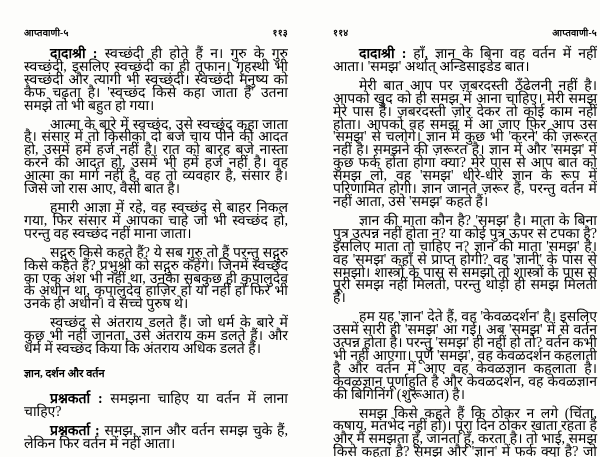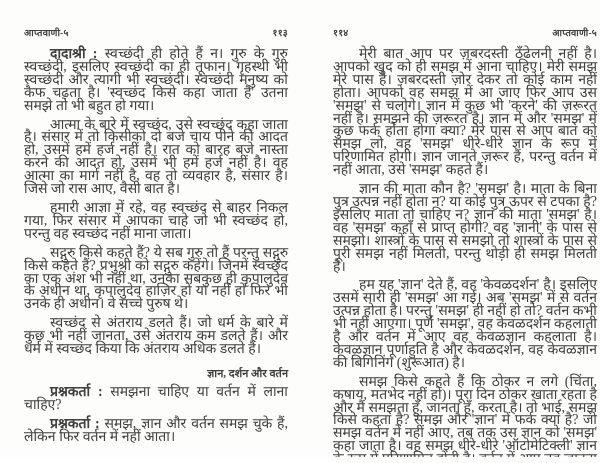--- a/index.html
+++ b/index.html
@@ -5,21 +5,21 @@
   html, body { margin: 0; padding: 0; }
   body {
     width: 600px; height: 463px;
     background: #ffffff;
     font-family: "Liberation Serif", "DejaVu Serif", serif;
   }
   .spread {
     position: relative;
     width: 600px; height: 457px;
     background: #fdfdfb;
-    color: #404040;
+    color: #000000;
     overflow: hidden;
   }
   .page {
     position: absolute;
     top: 26px;
     width: 264px;
   }
   .page-left  { left: 24px; }
   .page-right { left: 333px; }
   .pagehead {
@@ -36,22 +36,22 @@
     font-size: 14px;
     line-height: 12.9px;
     text-align: justify;
     text-indent: 26px;
   }
   .para.first { margin-top: 0; }
   .speaker { font-weight: bold; }
   .secthead {
     font-size: 11px;
     font-weight: bold;
-    text-align: right;
-    margin: 9px 0 6px 0;
+    text-align: left;
+    margin: 9px 0 13px 0;
   }
 </style>
 </head>
 <body>
 
 <div class="spread">
 
   <div class="page page-left">
     <div class="pagehead">
       <span>आप्तवाणी-५</span>
@@ -75,20 +75,21 @@
 
     <p class="para"><b class="speaker">प्रश्नकर्ता : </b><span>समझ, ज्ञान और वर्तन समझ चुके हैं, लेकिन फिर वर्तन में नहीं आता।</span></p>
   </div>
 
   <div class="page page-right">
     <div class="pagehead">
       <span>११४</span>
       <span>आप्तवाणी-५</span>
     </div>
 
+    <p class="para first"><b class="speaker">दादाश्री : </b><span>हाँ, ज्ञान के बिना वह वर्तन में नहीं आता। 'समझ' अर्थात् अन्डिसाइडेड बात।</span></p>
 
     <p class="para"><span>मेरी बात आप पर ज़बरदस्ती ठँढेलनी नहीं है। आपको खुद को ही समझ में आना चाहिए। मेरी समझ मेरे पास है। ज़बरदस्ती ज़ोर देकर तो कोई काम नहीं होता। आपको वह समझ में आ जाए फिर आप उस 'समझ' से चलोगे। ज्ञान में कुछ भी 'करने' की ज़रूरत नहीं है। समझने की ज़रूरत है। ज्ञान में और 'समझ' में कुछ फर्क होता होगा क्या? मेरे पास से आप बात को समझ लो, वह 'समझ' धीरे-धीरे ज्ञान के रूप में परिणामित होगी। ज्ञान जानते ज़रूर हैं, परन्तु वर्तन में नहीं आता, उसे 'समझ' कहते हैं।</span></p>
 
     <p class="para"><span>ज्ञान की माता कौन है? 'समझ' है। माता के बिना पुत्र उत्पन्न नहीं होता न? या कोई पुत्र ऊपर से टपका है? इसलिए माता तो चाहिए न? ज्ञान की माता 'समझ' है। वह 'समझ' कहाँ से प्राप्त होगी? वह 'ज्ञानी' के पास से समझो। शास्त्रों के पास से समझो तो शास्त्रों के पास से पूरी समझ नहीं मिलती, परन्तु थोड़ी ही समझ मिलती है।</span></p>
 
     <p class="para"><span>हम यह 'ज्ञान' देते हैं, वह 'केवळदर्शन' है। इसलिए उसमें सारी ही 'समझ' आ गई। अब 'समझ' में से वर्तन उत्पन्न होता है। परन्तु 'समझ' ही नहीं हो तो? वर्तन कभी भी नहीं आएगा। पूर्ण 'समझ', वह केवळदर्शन कहलाती है और वर्तन में आए वह केवळज्ञान कहलाता है। केवळज्ञान पूर्णाहुति है और केवळदर्शन, वह केवळज्ञान की बिगिनिंग (शुरूआत) है।</span></p>
 
     <p class="para"><span>समझ किसे कहते हैं कि ठोकर न लगे (चिंता, कषाय, मतभेद नहीं हों)। पूरा दिन ठोकर खाता रहता है और मैं समझता हूँ, जानता हूँ, करता है। तो भाई, समझ किसे कहता है? समझ और 'ज्ञान' में फर्क क्या है? जो समझ वर्तन में नहीं आए, तब तक उस ज्ञान को 'समझ' कहा जाता है। वह समझ धीरे-धीरे 'ऑटोमेटिक्ली' ज्ञान के रूप में परिणामित होती है। वर्तन में आए तब जानना कि यह ज्ञान है, यानी कि तब तक समझते रहो।</span></p>
   </div>
 

